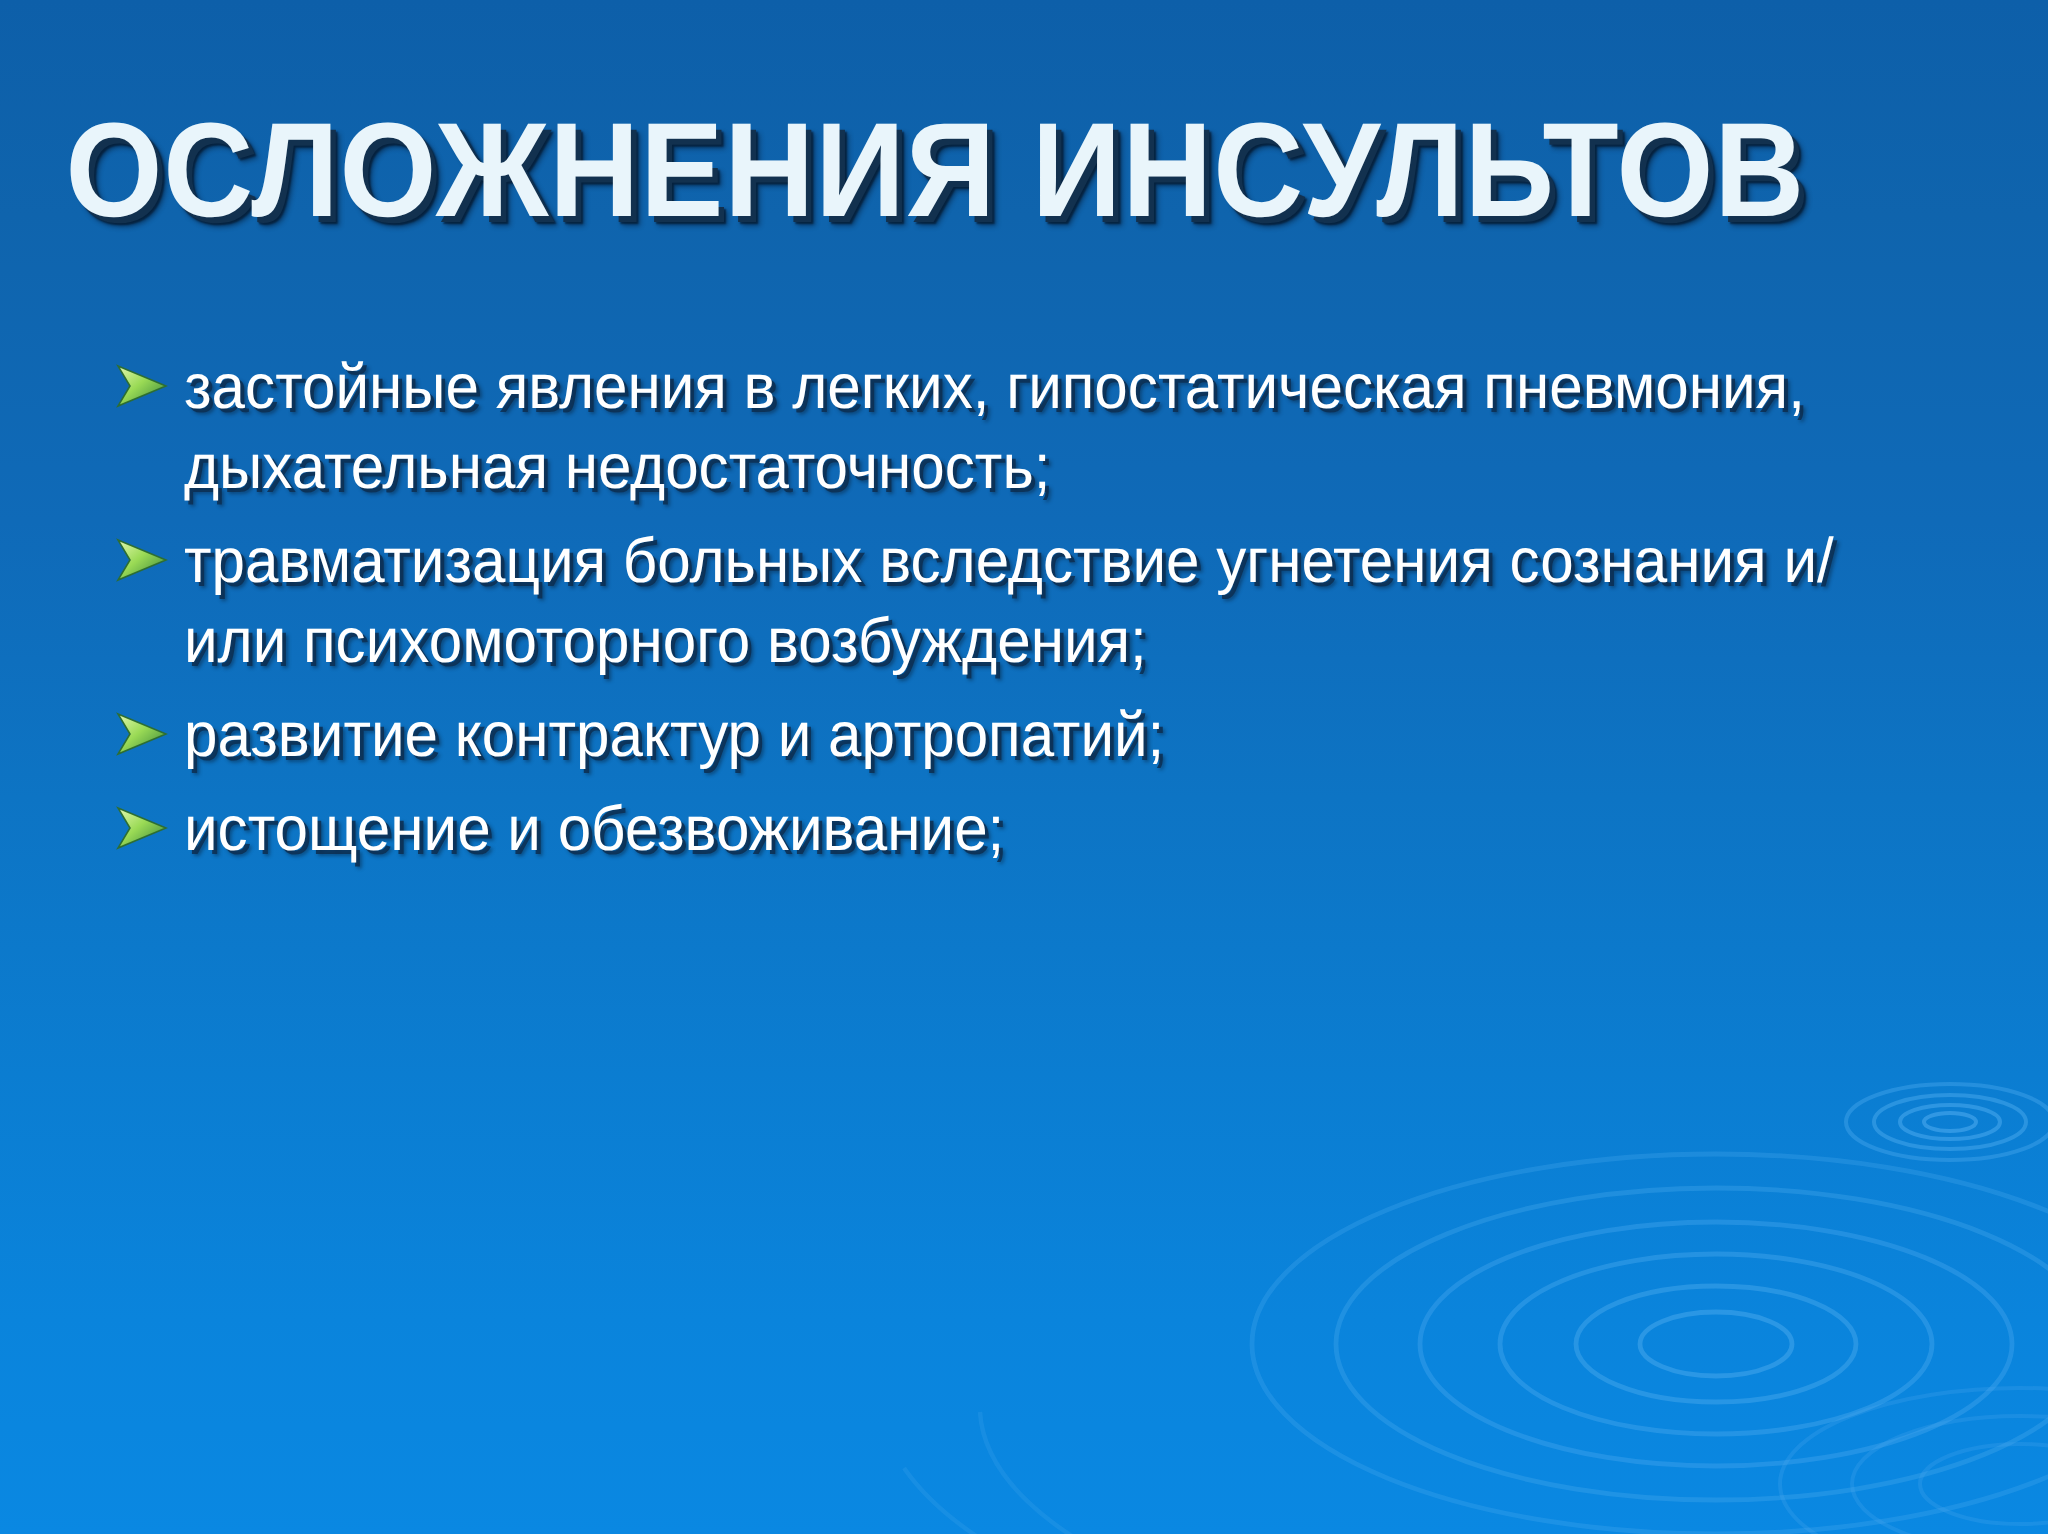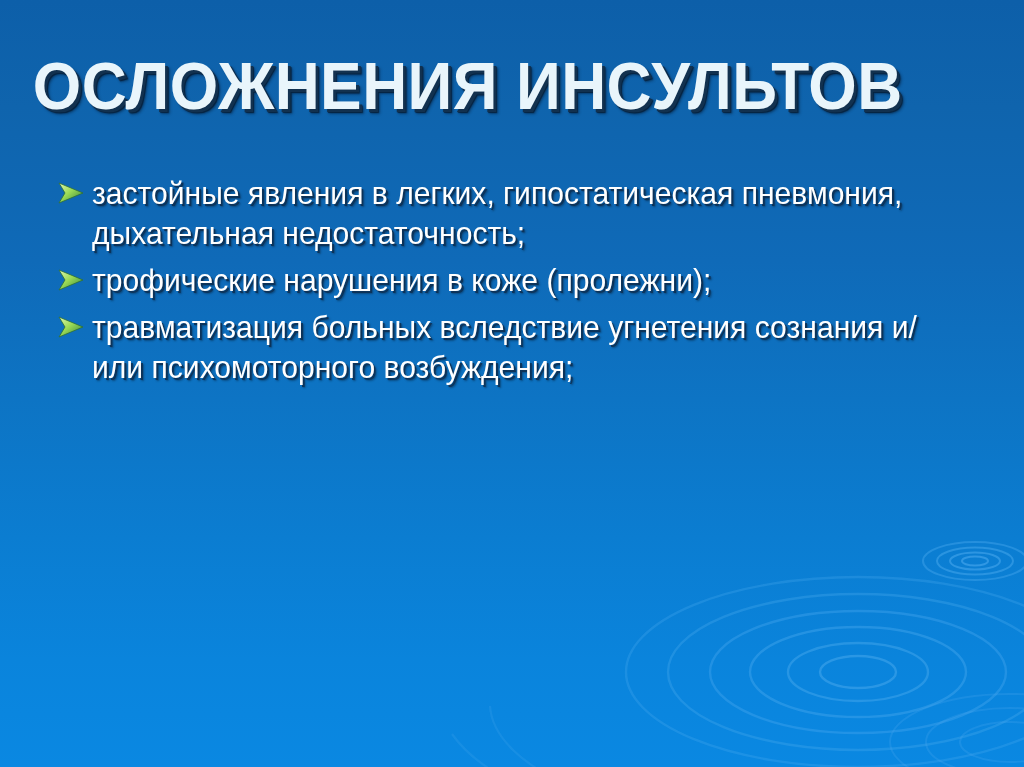--- a/index.html
+++ b/index.html
@@ -158,50 +158,65 @@
                 <stop offset="45%" stop-color="#9ada55"></stop>
             <stop offset="100%" stop-color="#2f7f3a"></stop>
               </linearGradient>
             </defs>
           <path d="M1 1 L25 11 L1 21 L7 11 Z" fill="url(#bg1)" stroke="#2d6e33" stroke-width="0.8"></path>
         </svg>
       </span>
       <span class="bullet-text">застойные явления в легких, гипостатическая пневмония, дыхательная недостаточность;</span>
     </div>
 
-    <div class="bullet-row">
-      <span class="bullet-marker">
-        <svg width="26" height="22" viewBox="0 0 26 22">
-          <defs>
-              <linearGradient id="bg2" x1="0" y1="0" x2="1" y2="1">
-            <stop offset="0%" stop-color="#e2f8b0"></stop>
-                <stop offset="45%" stop-color="#9ada55"></stop>
-            <stop offset="100%" stop-color="#2f7f3a"></stop>
-              </linearGradient>
-            </defs>
-          <path d="M1 1 L25 11 L1 21 L7 11 Z" fill="url(#bg2)" stroke="#2d6e33" stroke-width="0.8"></path>
-        </svg>
-      </span>
-      <span class="bullet-text">трофические нарушения в коже (пролежни);</span>
-    </div>
 
     <div class="bullet-row">
       <span class="bullet-marker">
         <svg width="26" height="22" viewBox="0 0 26 22">
           <defs>
               <linearGradient id="bg3" x1="0" y1="0" x2="1" y2="1">
             <stop offset="0%" stop-color="#e2f8b0"></stop>
                 <stop offset="45%" stop-color="#9ada55"></stop>
             <stop offset="100%" stop-color="#2f7f3a"></stop>
               </linearGradient>
             </defs>
           <path d="M1 1 L25 11 L1 21 L7 11 Z" fill="url(#bg3)" stroke="#2d6e33" stroke-width="0.8"></path>
         </svg>
       </span>
       <span class="bullet-text">травматизация больных вследствие угнетения сознания и/или психомоторного возбуждения;</span>
     </div>
 
-
+    <div class="bullet-row">
+      <span class="bullet-marker">
+        <svg width="26" height="22" viewBox="0 0 26 22">
+          <defs>
+              <linearGradient id="bg4" x1="0" y1="0" x2="1" y2="1">
+            <stop offset="0%" stop-color="#e2f8b0"></stop>
+                <stop offset="45%" stop-color="#9ada55"></stop>
+            <stop offset="100%" stop-color="#2f7f3a"></stop>
+              </linearGradient>
+            </defs>
+          <path d="M1 1 L25 11 L1 21 L7 11 Z" fill="url(#bg4)" stroke="#2d6e33" stroke-width="0.8"></path>
+        </svg>
+      </span>
+      <span class="bullet-text">развитие контрактур и артропатий;</span>
+    </div>
+
+    <div class="bullet-row">
+      <span class="bullet-marker">
+        <svg width="26" height="22" viewBox="0 0 26 22">
+          <defs>
+              <linearGradient id="bg5" x1="0" y1="0" x2="1" y2="1">
+            <stop offset="0%" stop-color="#e2f8b0"></stop>
+                <stop offset="45%" stop-color="#9ada55"></stop>
+            <stop offset="100%" stop-color="#2f7f3a"></stop>
+              </linearGradient>
+            </defs>
+          <path d="M1 1 L25 11 L1 21 L7 11 Z" fill="url(#bg5)" stroke="#2d6e33" stroke-width="0.8"></path>
+        </svg>
+      </span>
+      <span class="bullet-text">истощение и обезвоживание;</span>
+    </div>
 
 
 
   </div>
 </div>
 
 </body></html>

